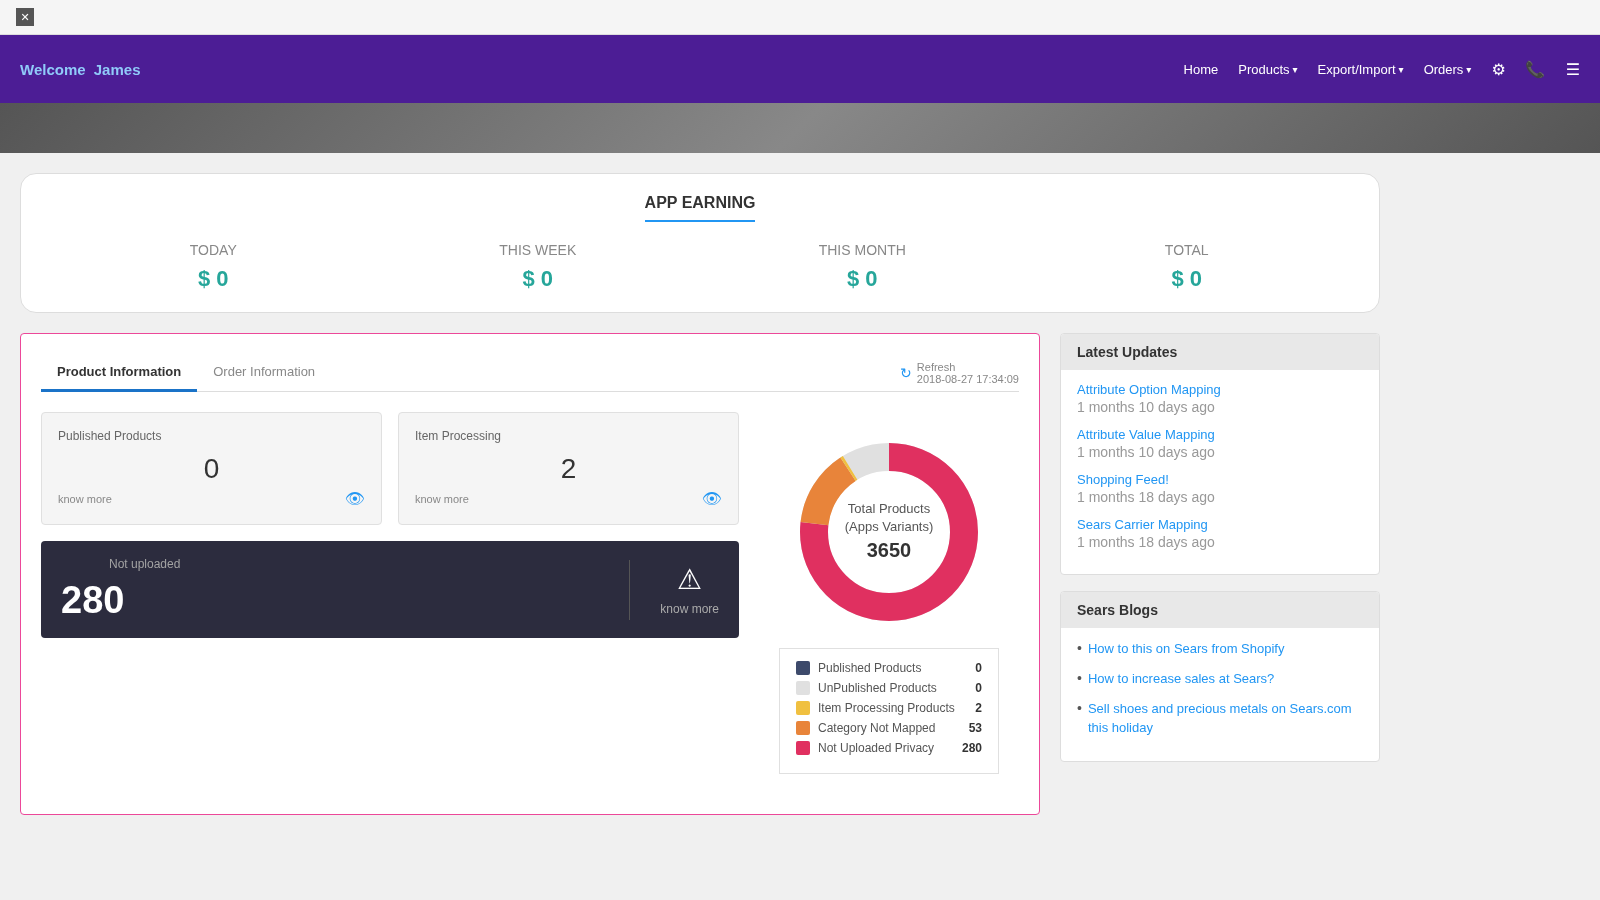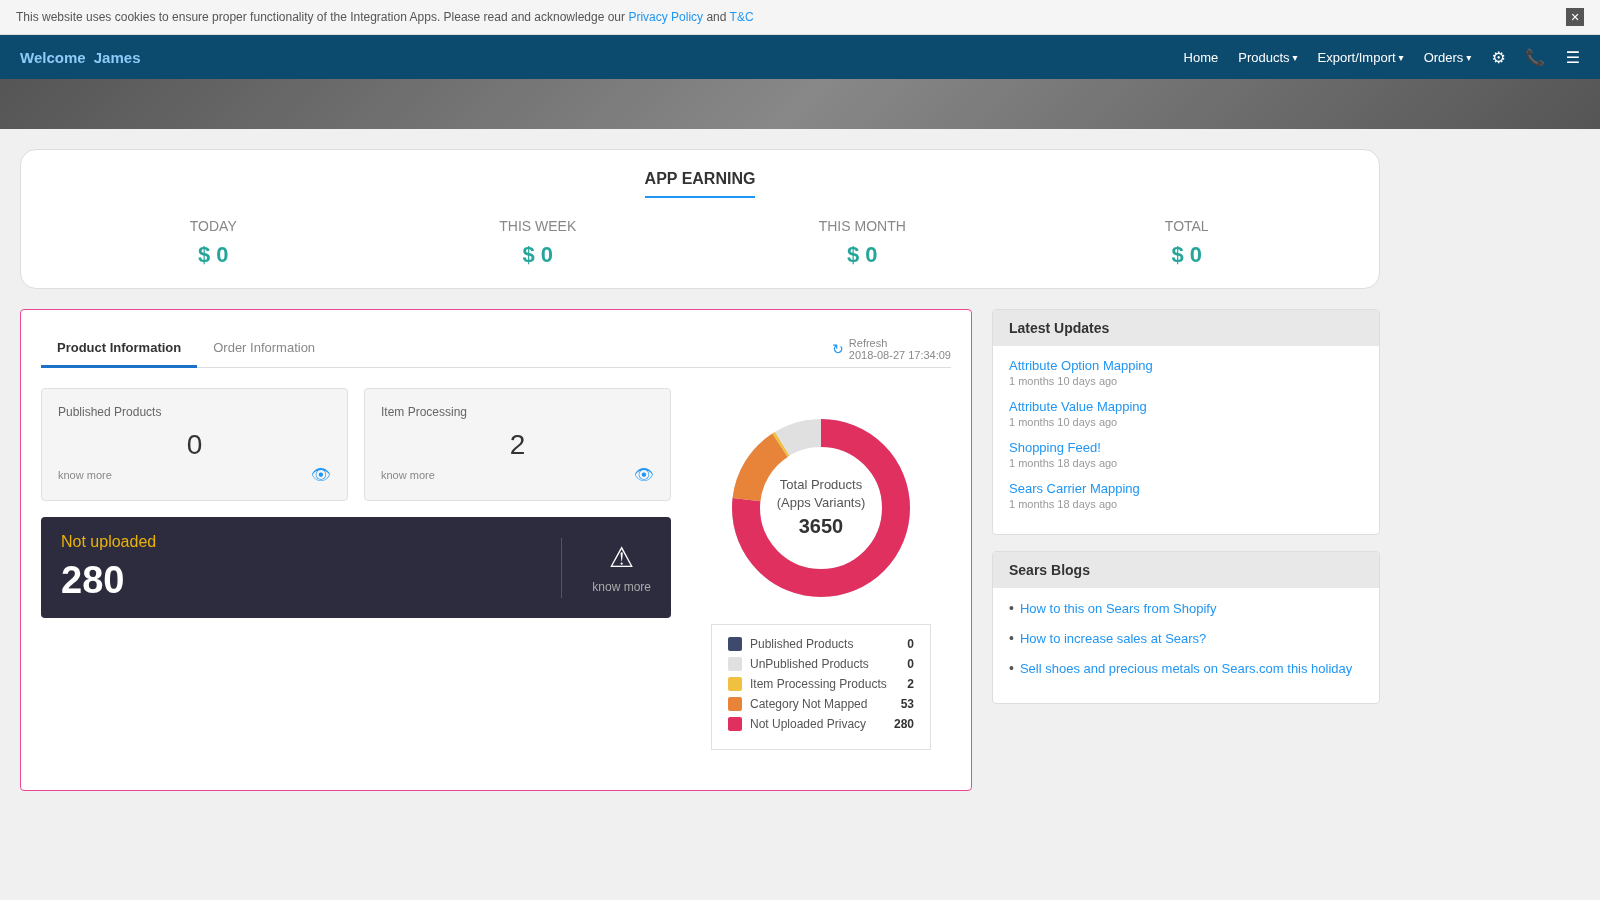--- a/index.html
+++ b/index.html
@@ -25,24 +25,24 @@
       height: 18px;
       cursor: pointer;
       font-size: 11px;
       display: flex;
       align-items: center;
       justify-content: center;
     }
 
     
     .navbar {
-      background: #0c4a6e;
+      background: #4c1d95;
       color: #fff;
       padding: 0 20px;
-      height: 44px;
+      height: 68px;
       display: flex;
       align-items: center;
       justify-content: space-between;
     }
     .navbar-brand { font-size: 15px; font-weight: bold; }
     .navbar-brand span { color: #90caf9; }
     .navbar-links { display: flex; align-items: center; gap: 20px; font-size: 13px; }
     .navbar-links a { color: #fff; text-decoration: none; }
     .navbar-links .nav-dropdown { display: flex; align-items: center; gap: 3px; cursor: pointer; }
     .nav-icon { font-size: 16px; cursor: pointer; }
@@ -72,21 +72,21 @@
       display: inline-block;
     }
     .earning-stats { display: flex; gap: 0; }
     .earning-stat { flex: 1; }
     .earning-stat-label { font-size: 14px; color: #888; text-transform: uppercase; margin-bottom: 8px; }
     .earning-stat-value { font-size: 22px; color: #26a69a; font-weight: bold; }
 
     
     .content-wrapper { display: flex; gap: 20px; }
     .content-main { flex: 1; background: #fff; border: 1px solid #ec4899; border-radius: 4px; padding: 20px; }
-    .content-sidebar { width: 388px; }
+    .content-sidebar { width: 320px; }
 
     
     .tabs { display: flex; align-items: center; border-bottom: 1px solid #ddd; margin-bottom: 20px; gap: 0; }
     .tab {
       padding: 10px 16px;
       cursor: pointer;
       font-size: 13px;
       color: #888;
       border-bottom: 3px solid transparent;
       margin-bottom: -1px;
@@ -114,21 +114,21 @@
     
     .not-uploaded-card {
       background: #2c2c3e;
       border-radius: 4px;
       padding: 16px 20px;
       display: flex;
       align-items: center;
       color: #fff;
     }
     .not-uploaded-left { flex: 1; }
-    .not-uploaded-label { font-size: 16px; color: #eab308; margin-bottom: 8px; }
+    .not-uploaded-label { font-size: 12px; color: #a3a3a3; margin-bottom: 8px; margin-left: 48px; }
     .not-uploaded-number { font-size: 38px; font-weight: bold; color: #fff; }
     .not-uploaded-divider { width: 1px; background: #555; height: 60px; margin: 0 30px; }
     .not-uploaded-right { display: flex; flex-direction: column; align-items: center; gap: 6px; }
     .warning-icon { font-size: 28px; color: #fff; }
     .not-uploaded-link { font-size: 12px; color: #aaa; text-decoration: none; }
 
     
     .chart-area { display: flex; flex-direction: column; align-items: center; padding: 20px; }
     .donut-wrapper { position: relative; width: 200px; height: 200px; }
     .donut-label {
@@ -161,38 +161,32 @@
     .sidebar-card-header {
       background: #e8e8e8;
       padding: 10px 16px;
       font-size: 14px;
       font-weight: bold;
       color: #333;
     }
     .sidebar-card-body { padding: 12px 16px; }
     .update-item { margin-bottom: 12px; }
     .update-link { color: #2196F3; text-decoration: none; font-size: 13px; }
-    .update-time { color: #999; font-size: 11px; margin-top: 2px; }
+    .update-time { color: #999; font-size: 14px; margin-top: 2px; }
     .blog-item { margin-bottom: 12px; display: flex; align-items: flex-start; gap: 6px; }
     .blog-bullet { color: #555; font-size: 14px; }
     .blog-link { color: #2196F3; text-decoration: none; font-size: 13px; line-height: 1.4; }
 
     
     svg.donut { transform: rotate(-90deg); }
   </style>
 </head>
 <body>
 
 <div class="cookie-banner">
-  <span>
-    <span>This website uses cookies to ensure proper functionality of the Integration Apps. Please read and acknowledge our</span>
-    <a href="#">Privacy Policy</a>
-    <span>and</span>
-    <a href="#">T&amp;C</a>
-  </span>
   <button class="cookie-close">✕</button>
 </div>
 
 <nav class="navbar">
   <div class="navbar-brand">
     <span>Welcome</span>
     <span style="color:#90caf9; margin-left:4px;">James</span>
   </div>
   <div class="navbar-links">
     <a href="#">Home</a>

